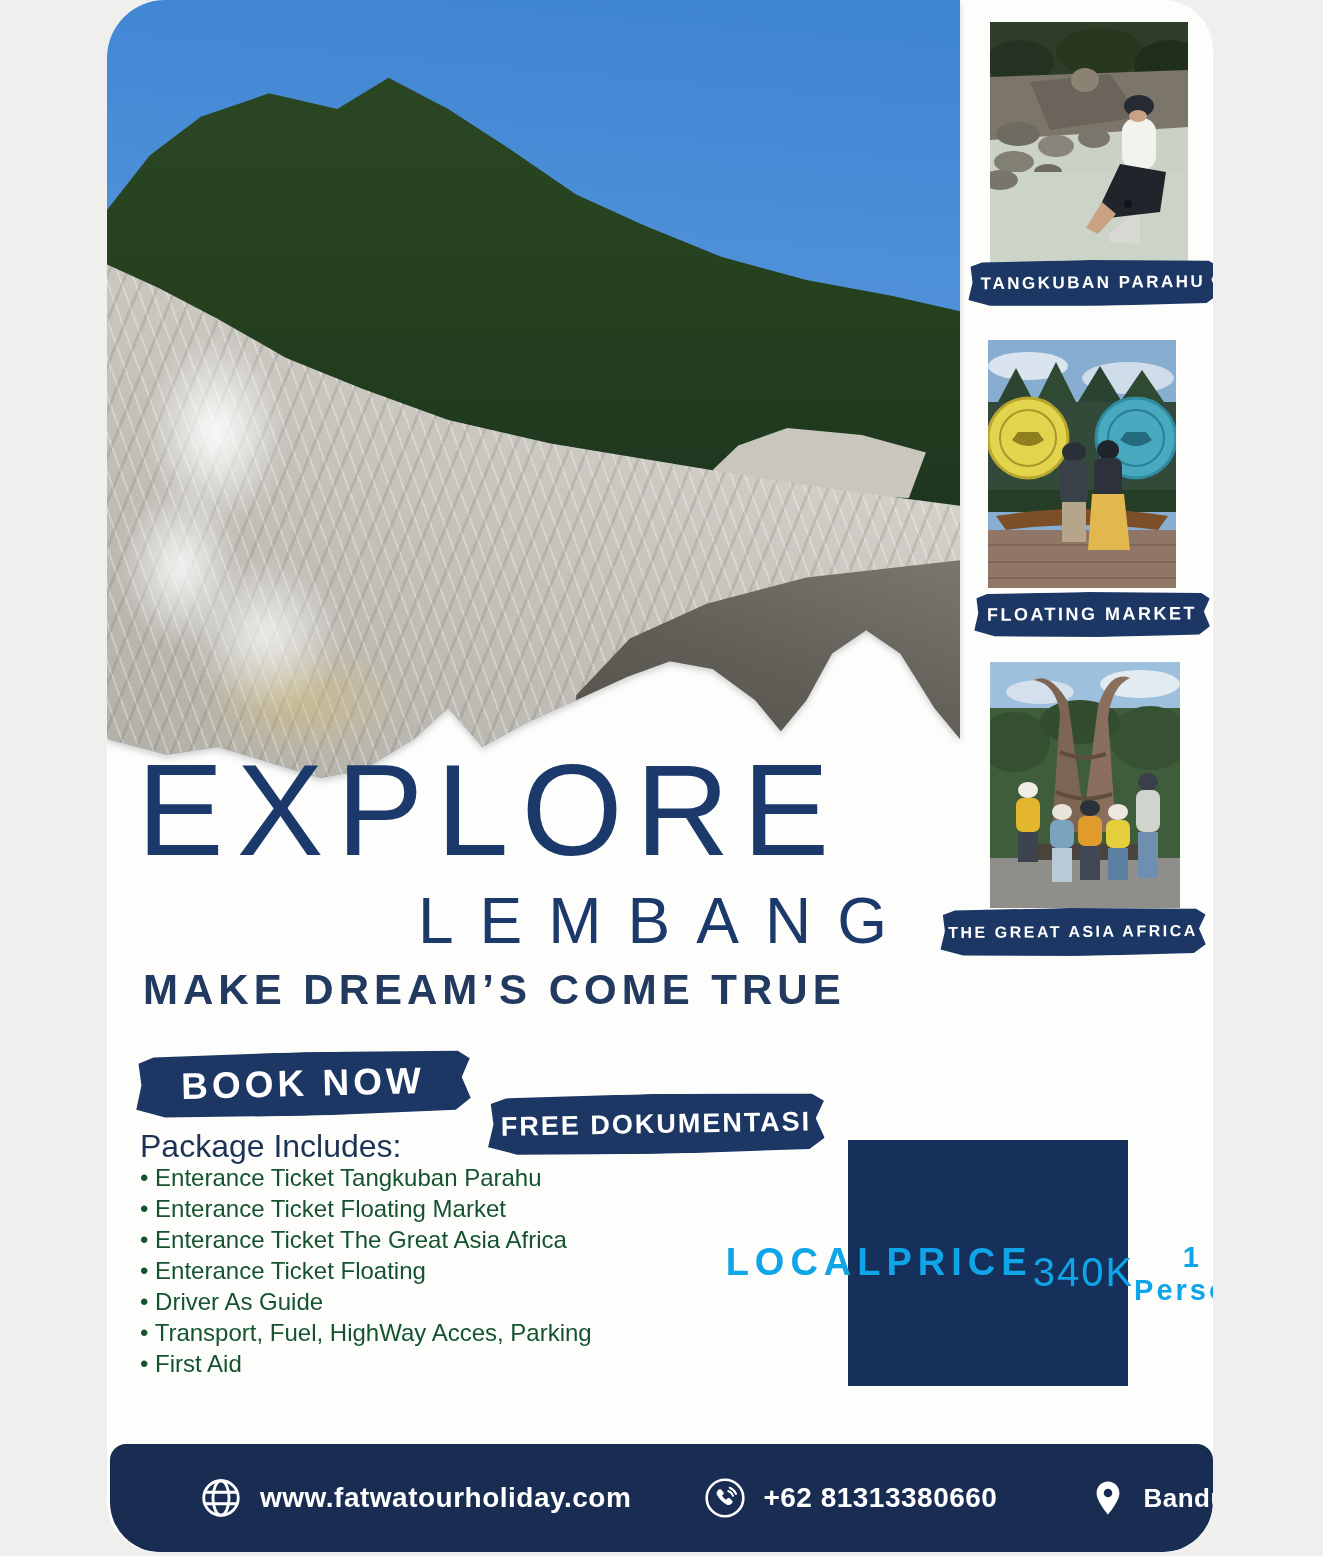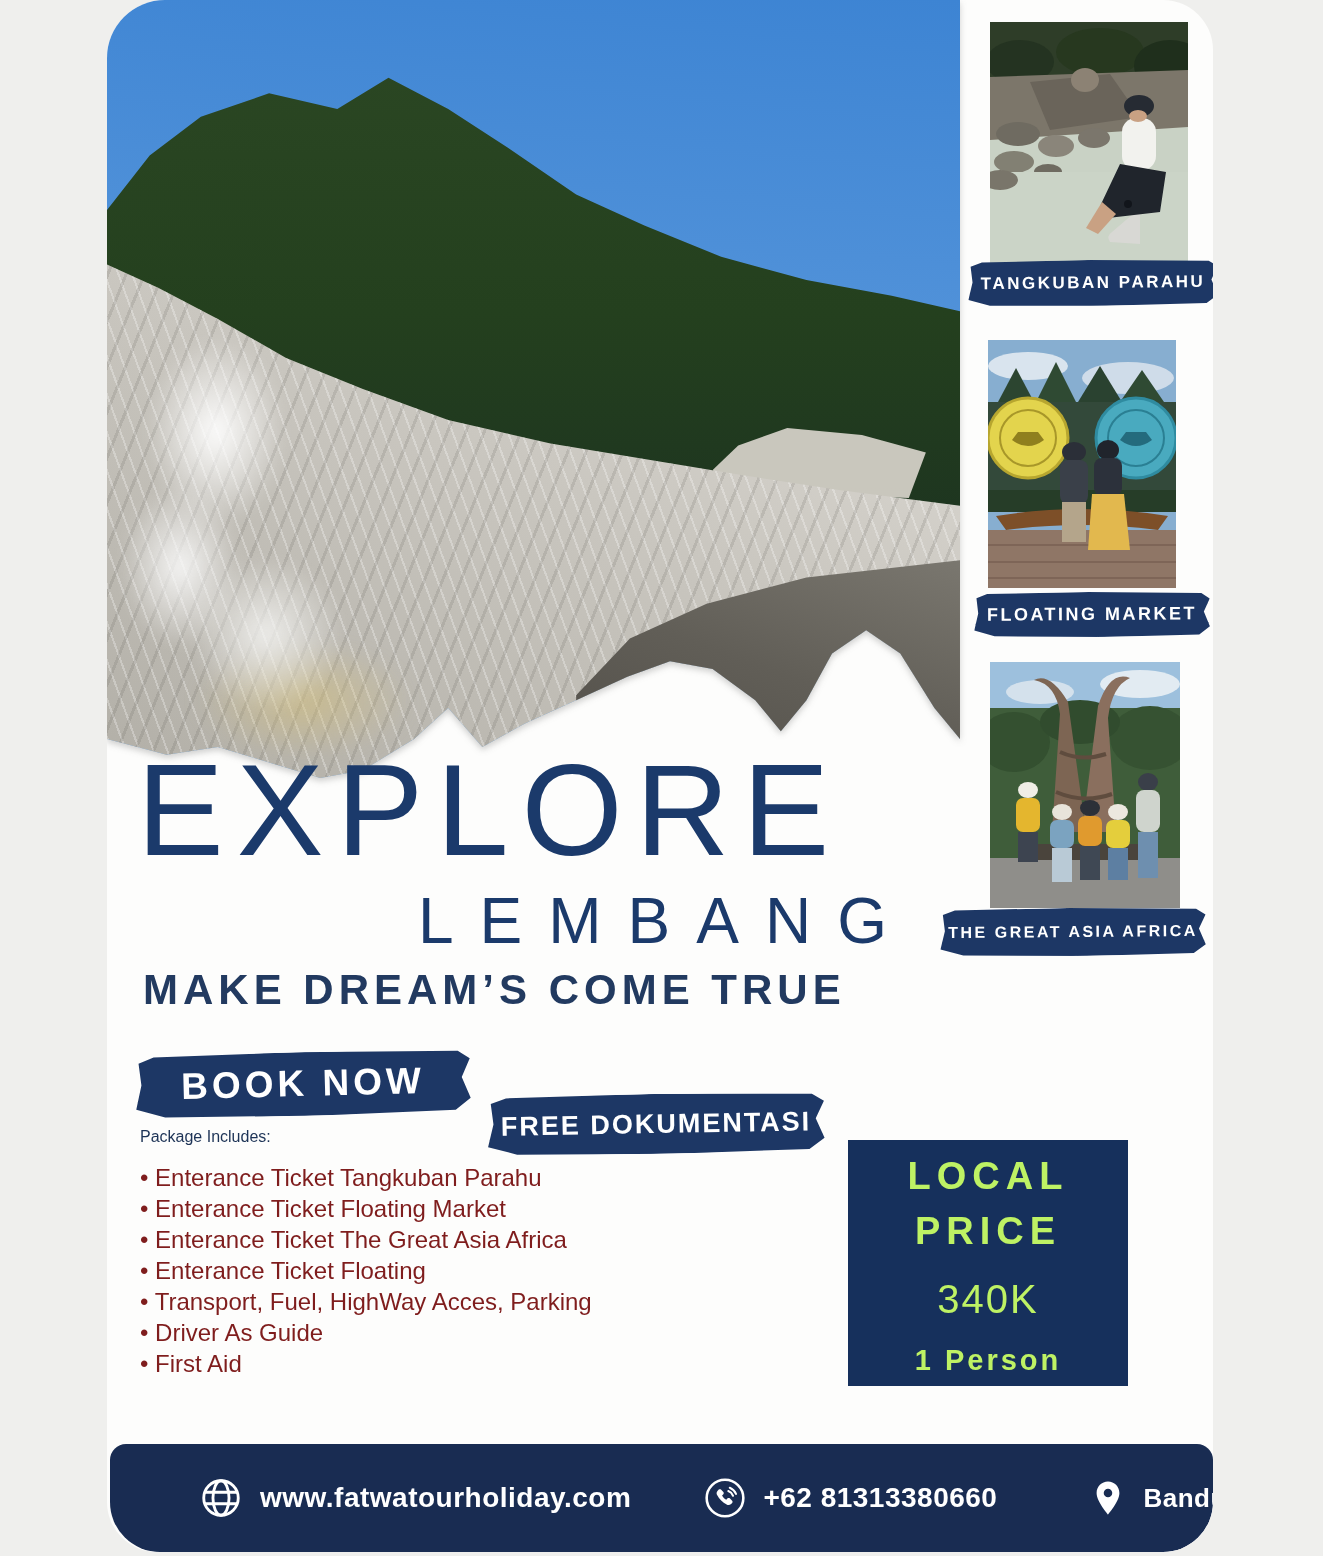--- a/index.html
+++ b/index.html
@@ -55,28 +55,28 @@
                     55% 100%,9% 97%,.5% 84%,2.2% 46%);}
   .banner .tail-l,.banner .tail-r{position:absolute;top:26%;width:12px;height:48%;background:#1d3765;}
   .tail-l{left:-8px;clip-path:polygon(0 50%,100% 0,70% 50%,100% 100%);}
   .tail-r{right:-8px;clip-path:polygon(100% 50%,0 0,30% 50%,0 100%);}
   .book-now{left:27px;top:1052px;width:338px;height:64px;font-size:37px;letter-spacing:4px;
             transform:rotate(-1.4deg);}
   .free-doc{left:379px;top:1094px;width:340px;height:60px;font-size:27px;letter-spacing:2px;
             transform:rotate(-1deg);}
 
   
-  .pkg-head{position:absolute;left:33px;top:1128px;font-size:16px;color:#1d3356;}
+  .pkg-head{position:absolute;left:33px;top:1128px;font-size:32px;color:#1d3356;}
   .pkg-list{position:absolute;left:33px;top:1162px;margin:0;padding:0;list-style:none;
-            font-size:24px;color:#7f1d1d;line-height:31px;}
+            font-size:24px;color:#14532d;line-height:31px;}
   .pkg-list li::before{content:"• ";}
 
   
   .price-box{position:absolute;left:741px;top:1140px;width:280px;height:246px;background:#16305c;
-             color:#bef264;display:flex;flex-direction:column;align-items:center;justify-content:center;
+             color:#0ea5e9;display:flex;flex-direction:row;align-items:center;justify-content:center;
              text-align:center;}
   .price-l1,.price-l2{font-size:38px;font-weight:bold;letter-spacing:6px;line-height:1.45;}
   .price-amount{font-size:40px;font-weight:normal;letter-spacing:2px;margin-top:18px;}
   .price-unit{font-size:29px;font-weight:bold;letter-spacing:3px;margin-top:22px;}
 
   
   .gcard{position:absolute;overflow:hidden;}
   .gcard svg{display:block;}
   .glabel{font-weight:bold;letter-spacing:2.5px;}
   .glabel-1{left:860px;top:260px;width:252px;height:46px;font-size:17px;transform:rotate(-.6deg);}
@@ -125,22 +125,22 @@
       <span>FREE DOKUMENTASI</span>
       <span class="tail-r"></span>
     </div>
 
     <div class="pkg-head">Package Includes:</div>
     <ul class="pkg-list">
       <li>Enterance Ticket Tangkuban Parahu</li>
       <li>Enterance Ticket Floating Market</li>
       <li>Enterance Ticket The Great Asia Africa</li>
       <li>Enterance Ticket Floating</li>
+      <li>Driver As Guide</li>
       <li>Transport, Fuel, HighWay Acces, Parking</li>
-      <li>Driver As Guide</li>
       <li>First Aid</li>
     </ul>
 
     <div class="price-box">
       <div class="price-l1">LOCAL</div>
       <div class="price-l2">PRICE</div>
       <div class="price-amount">340K</div>
       <div class="price-unit">1 Person</div>
     </div>
 

